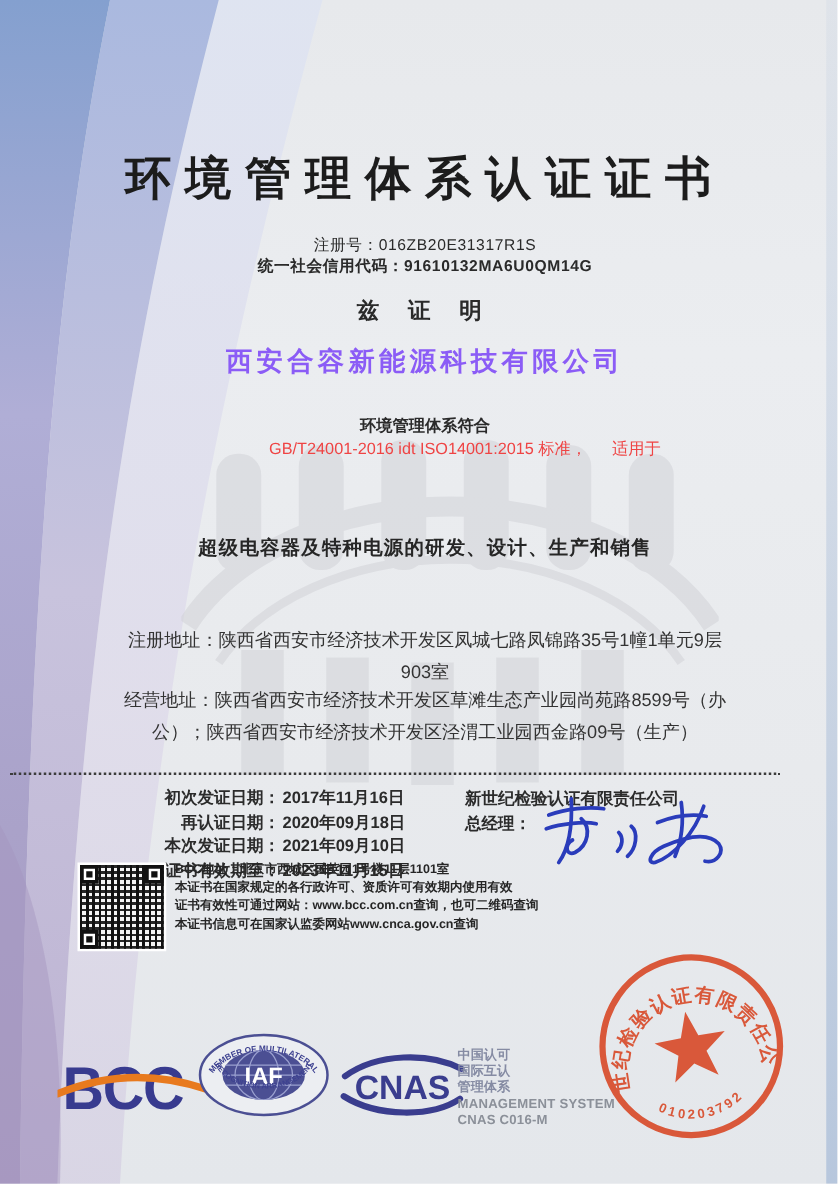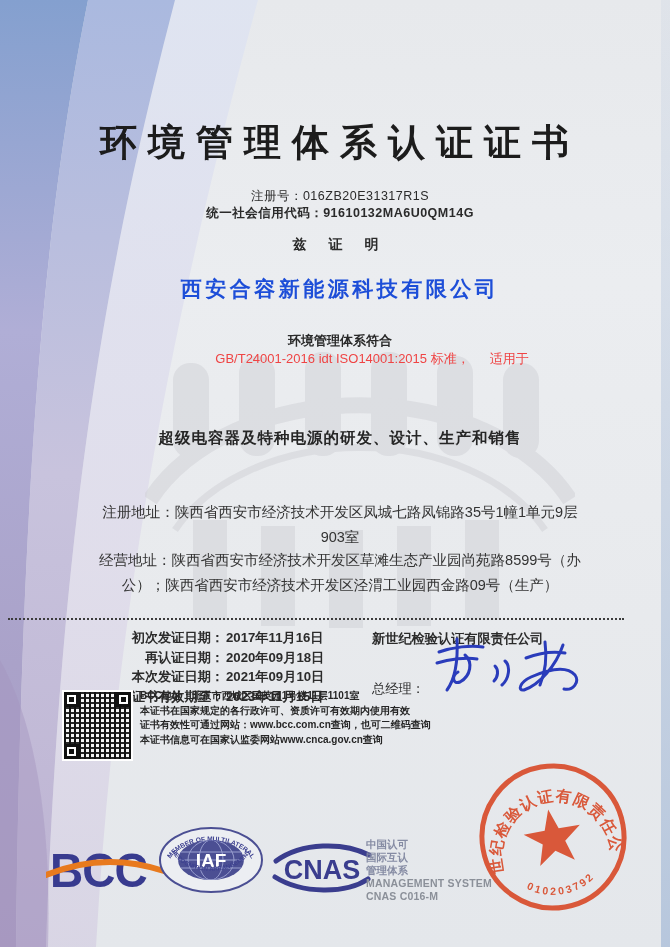--- a/index.html
+++ b/index.html
@@ -5,35 +5,35 @@
   html,body{margin:0;padding:0;}
   body{width:670px;height:947px;overflow:hidden;position:relative;
        font-family:"Liberation Sans",sans-serif;
        background:linear-gradient(180deg,#e7e9ec 0%,#ebedf0 30%,#e8eaed 65%,#e4e7eb 100%);}
   .abs{position:absolute;}
   .ctr{left:40px;width:600px;text-align:center;color:#222;}
   .page-title{top:118px;font-family:"DejaVu Serif",serif;font-size:37px;font-weight:600;
               letter-spacing:11px;color:#1c1c1c;white-space:nowrap;}
   .reg-line{top:188px;font-size:12.5px;font-weight:normal;color:#2a2a2a;letter-spacing:.5px;}
   .credit-line{top:205px;font-size:12.5px;font-weight:bold;color:#2a2a2a;letter-spacing:.5px;}
-  .certify{top:236px;font-size:14px;font-weight:bold;letter-spacing:9px;color:#2a2a2a;}
-  .company{top:275px;font-size:21px;font-weight:600;letter-spacing:3.5px;color:#1d4ed8;}
+  .certify{top:236px;font-size:18px;font-weight:bold;letter-spacing:9px;color:#2a2a2a;}
+  .company{top:275px;font-size:21px;font-weight:600;letter-spacing:3.5px;color:#8b5cf6;}
   .conform{top:332px;font-size:13px;font-weight:bold;color:#2a2a2a;}
   .standard{top:350px;font-size:13px;font-weight:normal;color:#ef4444;margin-left:32px;}
   .standard .gap{display:inline-block;width:20px;}
   .scope{top:428px;font-size:15.5px;font-weight:bold;letter-spacing:1px;color:#262626;}
   .addr{font-size:14.5px;font-weight:normal;color:#333;}
   .addr.l1{top:503px;} .addr.l2{top:528px;} .addr.l3{top:551px;} .addr.l4{top:576px;}
   .dotted{top:618px;left:8px;width:616px;border-top:2px dotted #3c3c3c;height:0;}
   .dates{top:628px;left:112px;font-size:13.2px;font-weight:bold;color:#2b2b2b;}
   .dates .row{display:flex;line-height:19.5px;}
   .dates .lab{width:112px;text-align:right;}
   .dates .val{margin-left:2px;}
   .issuer{top:630px;left:372px;font-size:13.2px;font-weight:bold;color:#2b2b2b;}
-  .signer{top:680px;left:372px;font-size:13.2px;font-weight:normal;color:#2b2b2b;}
+  .signer{top:650px;left:372px;font-size:13.2px;font-weight:bold;color:#2b2b2b;}
   .qr{left:62px;top:690px;width:71px;height:71px;background:#fff;padding:2px;box-sizing:border-box;}
   .qr .mat{width:100%;height:100%;position:relative;
      background:
        repeating-linear-gradient(0deg,rgba(17,17,17,.9) 0 2px,transparent 2px 5px),
        repeating-linear-gradient(90deg,#111 0 2px,#f4f4f4 2px 5px);}
   .finder{position:absolute;width:15px;height:15px;background:#111;}
   .finder::after{content:"";position:absolute;left:3px;top:3px;right:3px;bottom:3px;
        background:#fff;}
   .finder::before{content:"";position:absolute;left:5px;top:5px;width:5px;height:5px;
        background:#111;z-index:2;}

